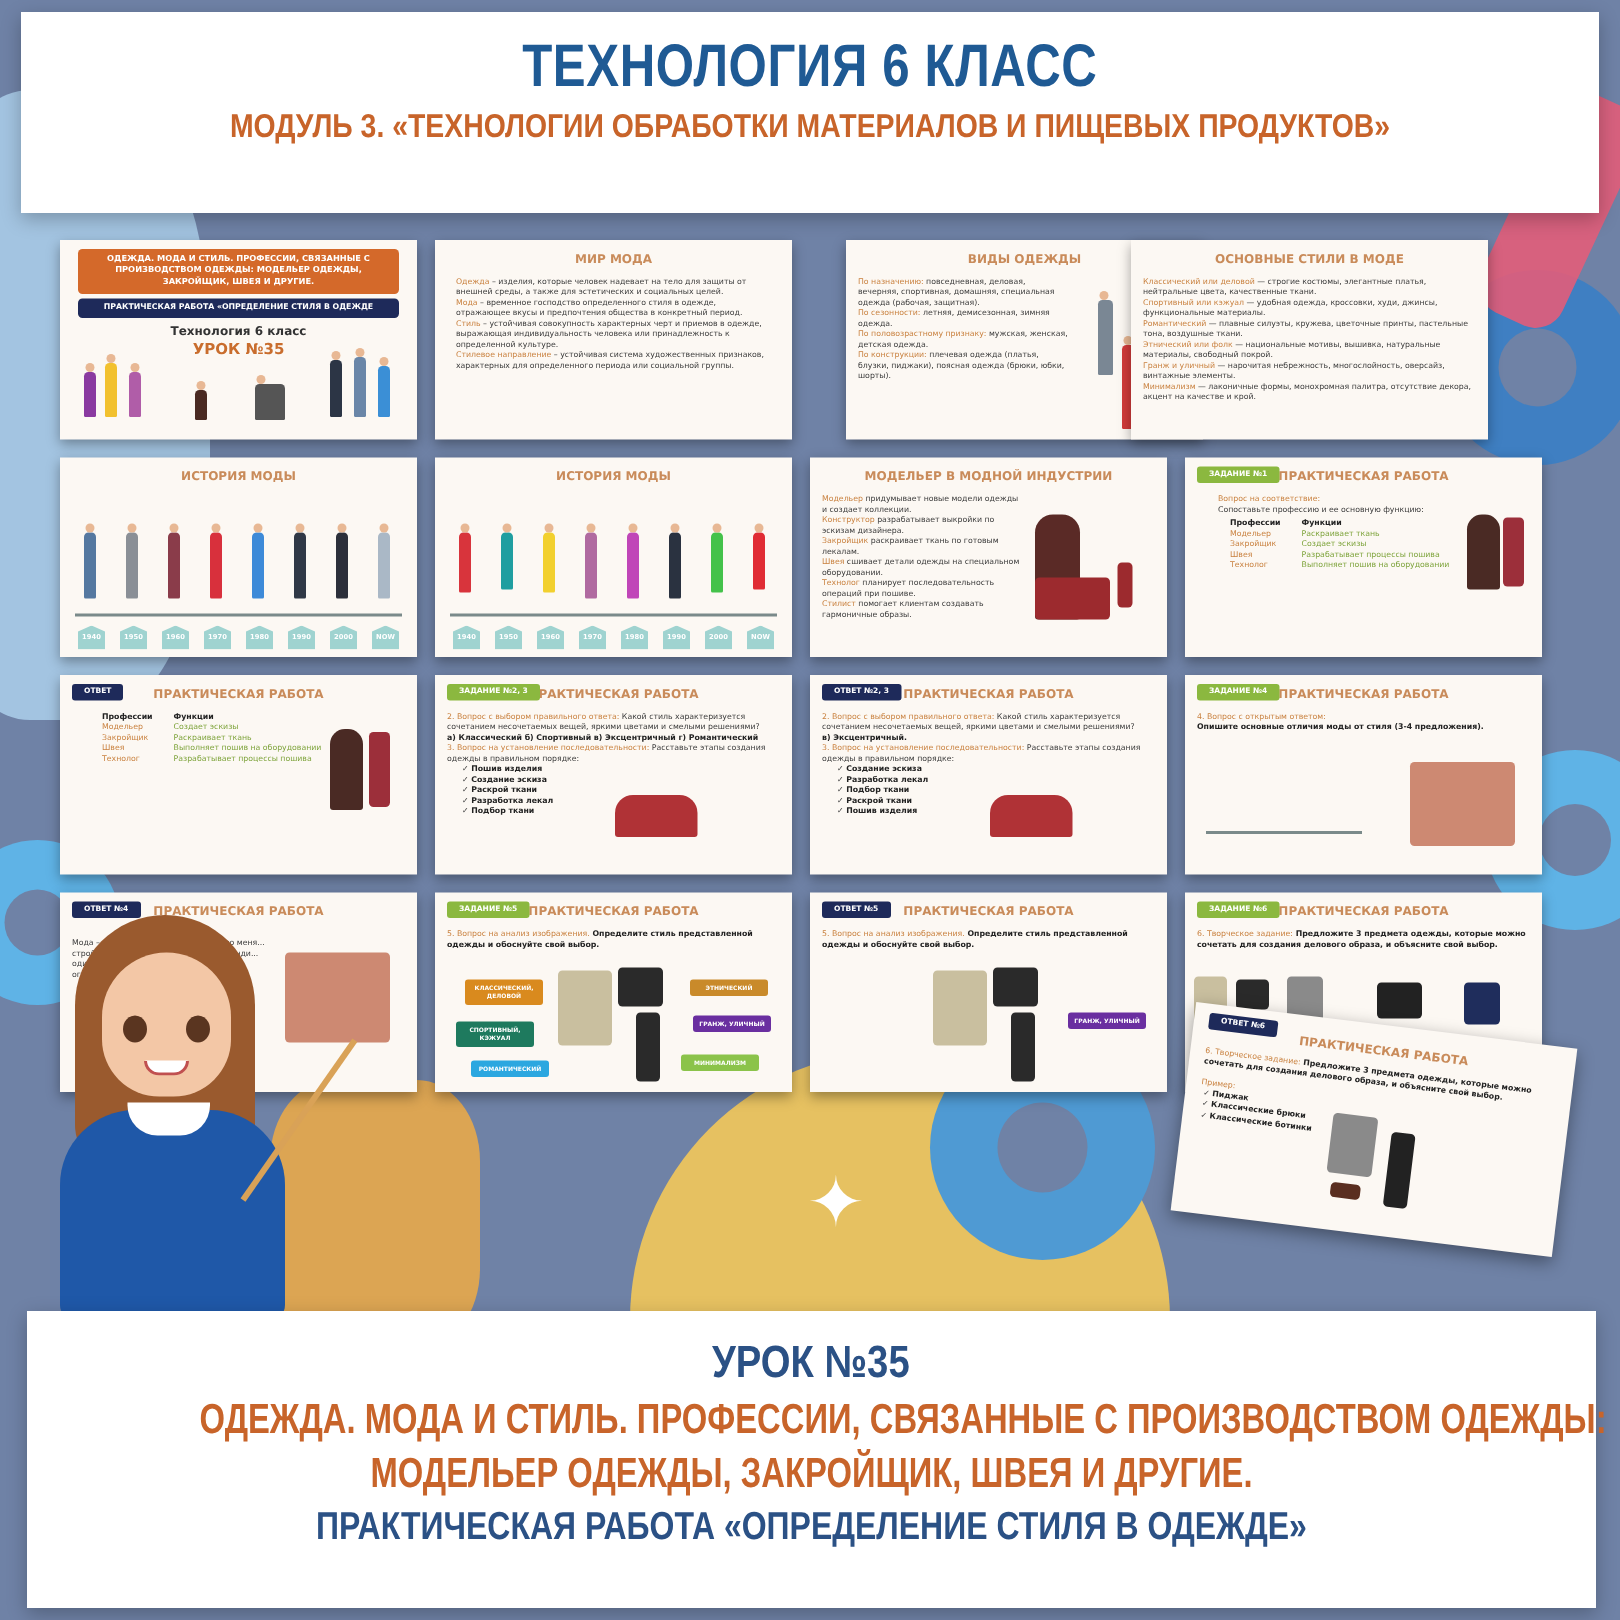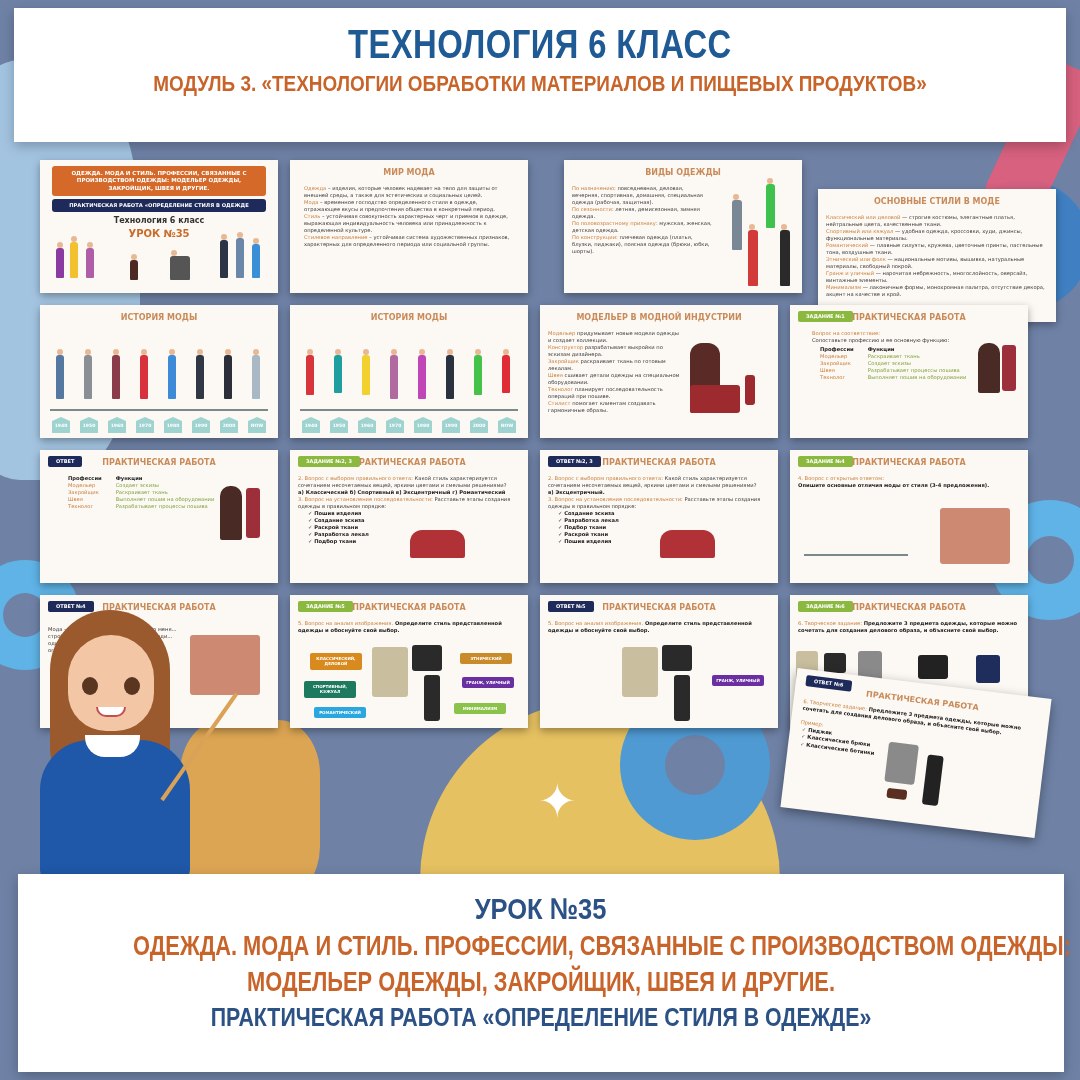--- a/index.html
+++ b/index.html
@@ -165,21 +165,21 @@
       <div><span class="kw">По сезонности:</span><span> летняя, демисезонная, зимняя одежда.</span></div>
       <div><span class="kw">По половозрастному признаку:</span><span> мужская, женская, детская одежда.</span></div>
       <div><span class="kw">По конструкции:</span><span> плечевая одежда (платья, блузки, пиджаки), поясная одежда (брюки, юбки, шорты).</span></div>
     </div>
     <div class="figure" style="left:168px;top:40px;height:50px;background:#7a8794;width:10px;"></div>
     <div class="figure" style="left:202px;top:24px;height:44px;background:#3fc14d;width:9px;"></div>
     <div class="figure" style="left:184px;top:70px;height:56px;background:#d23a3a;width:10px;"></div>
     <div class="figure" style="left:216px;top:70px;height:56px;background:#2a2a2a;width:10px;"></div>
   </div>
 
-  <div class="slide" style="left:778px;top:0;margin-top:29px;">
+  <div class="slide" style="left:714px;top:0;">
     <div class="slide-title">ОСНОВНЫЕ СТИЛИ В МОДЕ</div>
     <div><span class="kw">Классический или деловой</span><span> — строгие костюмы, элегантные платья, нейтральные цвета, качественные ткани.</span></div>
     <div><span class="kw">Спортивный или кэжуал</span><span> — удобная одежда, кроссовки, худи, джинсы, функциональные материалы.</span></div>
     <div><span class="kw">Романтический</span><span> — плавные силуэты, кружева, цветочные принты, пастельные тона, воздушные ткани.</span></div>
     <div><span class="kw">Этнический или фолк</span><span> — национальные мотивы, вышивка, натуральные материалы, свободный покрой.</span></div>
     <div><span class="kw">Гранж и уличный</span><span> — нарочитая небрежность, многослойность, оверсайз, винтажные элементы.</span></div>
     <div><span class="kw">Минимализм</span><span> — лаконичные формы, монохромная палитра, отсутствие декора, акцент на качестве и крой.</span></div>
   </div>
 
   <div class="slide" style="left:0;top:145px;">

